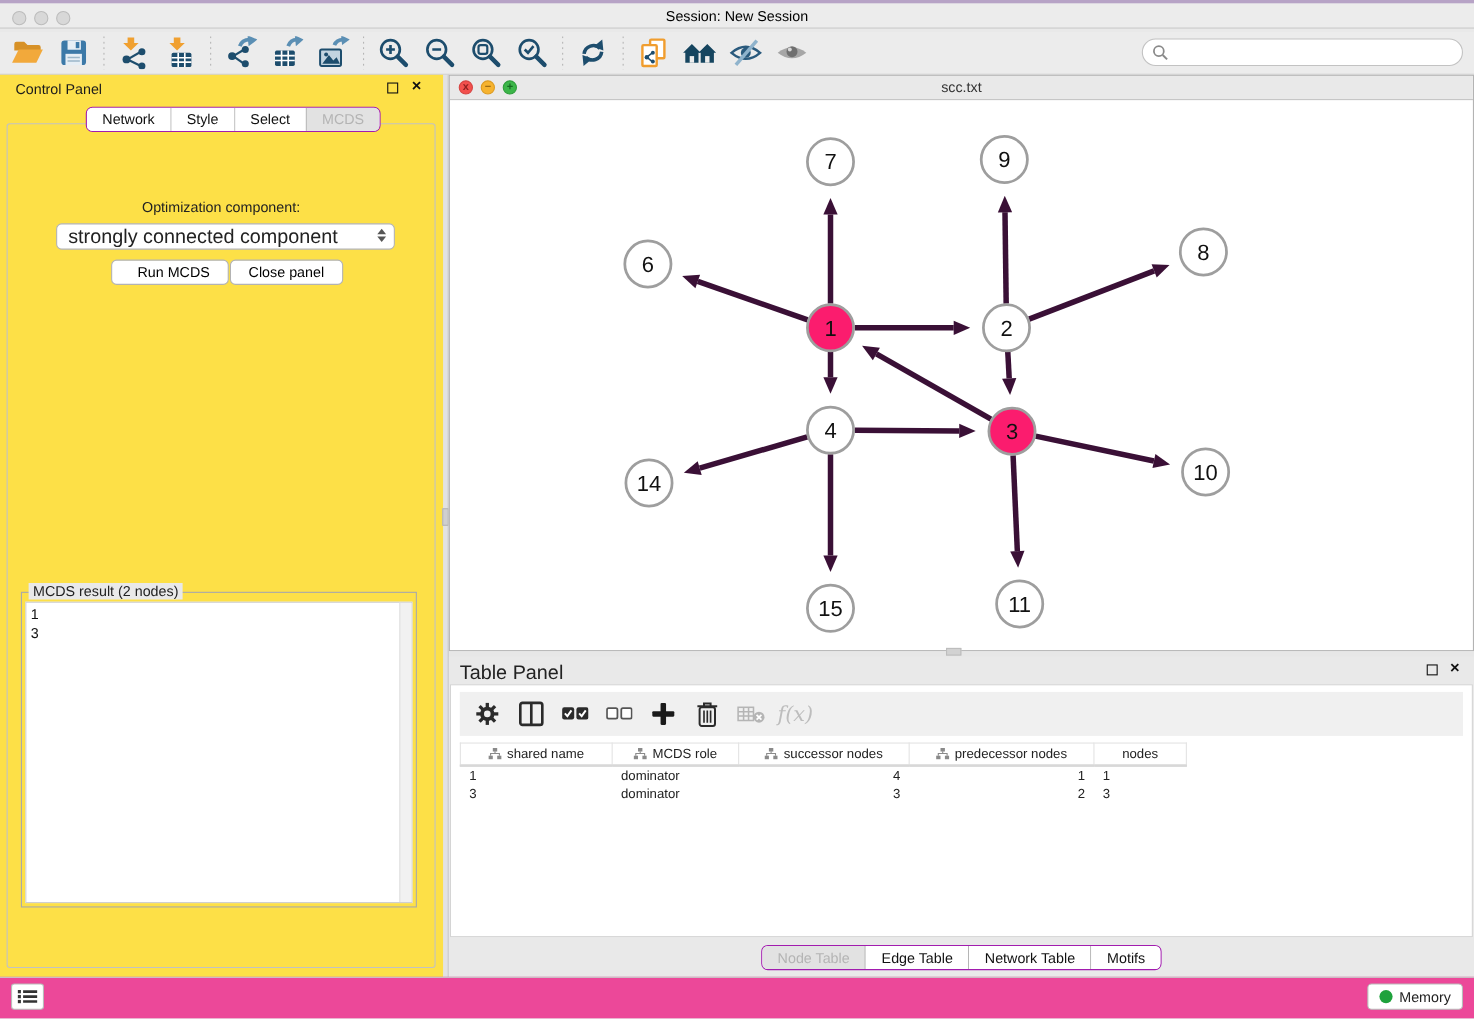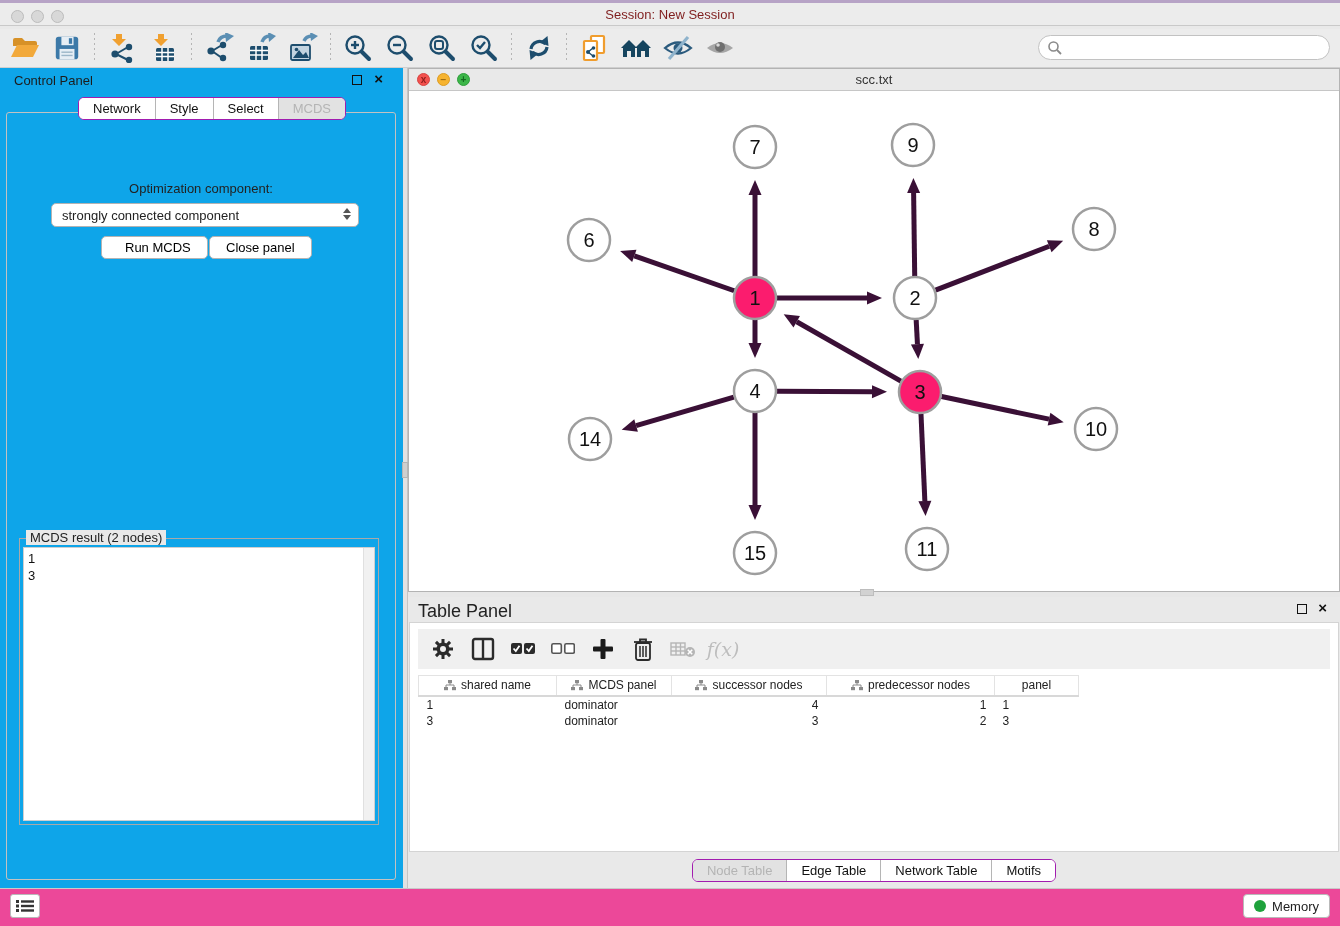--- a/index.html
+++ b/index.html
@@ -5,52 +5,52 @@
   * { margin:0; padding:0; box-sizing:border-box; }
   html,body { width:1340px; height:926px; }
   body { font-family:"Liberation Sans", sans-serif; background:#e9e9e9; position:relative; overflow:hidden; color:#222; }
 
   
   #titlebar { position:absolute; left:0; top:0; width:1340px; height:26px;
     background:#ececec; border-top:3px solid #b7a3c6; border-bottom:1px solid #c9c9c9; }
   .tl-dot { position:absolute; top:7px; width:13px; height:13px; border-radius:50%;
     background:#d8d8d8; border:1px solid #bcbcbc; }
   #win-title { position:absolute; left:0; right:0; top:4px; text-align:center;
-    font-size:13px; color:#7f1d1d; }
+    font-size:13px; color:#000000; }
 
   
   #toolbar { position:absolute; left:0; top:29px; width:1340px; height:39px;
     background:#ececec; border-bottom:1px solid #cfcfcf; display:flex; align-items:center; }
   .tb-icon { width:34px; height:32px; margin:0 4px; display:flex; align-items:center; justify-content:center; }
   .tb-sep { width:1px; height:30px; margin:0 6px;
     background-image:linear-gradient(#b5b5b5 40%, transparent 40%); background-size:1px 5px; }
   #search-wrap { position:absolute; right:10px; top:6px; }
   #search-input { width:292px; height:25px; border:1px solid #c2c2c2; border-radius:13px;
     background:#fff; padding-left:28px; font-size:13px; outline:none; }
   #search-icon { position:absolute; left:9px; top:5px; }
 
   
-  #control-panel { position:absolute; left:0; top:68px; width:403px; bottom:34px; background:#0ea5e9; }
+  #control-panel { position:absolute; left:0; top:68px; width:403px; bottom:34px; background:#fde047; }
   #cp-header { position:absolute; left:0; top:0; width:100%; height:26px; }
   #cp-title { position:absolute; left:14px; top:5px; font-size:13px; color:#1c1c1c; }
   .float-btn { position:absolute; top:7px; width:10px; height:10px; border:1.5px solid #111; }
   .close-btn { position:absolute; top:2px; font-size:15px; font-weight:bold; color:#111; line-height:18px; }
   #cp-float { right:41px; } #cp-close { right:20px; }
 
   .seg-tabs { display:flex; border:1px solid #a21caf; border-radius:6px; overflow:hidden; background:#fff; }
   .seg-tab { padding:3px 14px; font-size:13px; background:#fff; color:#111; border-right:1px solid #b5b5b5; cursor:default; }
   .seg-tab:last-child { border-right:none; }
   .seg-tab.active { background:#e2e2e2; color:#b4b4b4; }
   #cp-tabs { position:absolute; left:78px; top:29px; z-index:2; }
 
   #cp-box { position:absolute; left:6px; right:7px; top:44px; bottom:12px;
     border:1px solid #c2c2c2; border-radius:3px; }
   #opt-label { position:absolute; left:0; right:0; top:68px; text-align:center; font-size:13px; }
   #criterion-select { position:absolute; left:44px; top:90px; width:308px; height:24px;
-    background:#fff; border:1px solid #b3b3b3; border-radius:5px; font-size:13px;
+    background:#fff; border:1px solid #b3b3b3; border-radius:5px; font-size:18px;
     display:flex; align-items:center; padding-left:10px; }
   #criterion-stepper { position:absolute; right:7px; top:4px; display:flex; flex-direction:column; gap:2px; }
   .chev-up { width:0; height:0; border-left:4px solid transparent; border-right:4px solid transparent; border-bottom:5px solid #555; }
   .chev-dn { width:0; height:0; border-left:4px solid transparent; border-right:4px solid transparent; border-top:5px solid #555; }
   .cp-btn { position:absolute; top:123px; height:23px; background:#fff; border:1px solid #b3b3b3;
     border-radius:5px; font-size:13px; font-family:"Liberation Sans",sans-serif; padding:0 16px; }
   #run-btn { left:94px;padding-left:23px; } #closepanel-btn { left:202px; }
 
   #result-box { position:absolute; left:12px; right:16px; top:425px; bottom:54px;
     border:1px solid #a9a9a9;padding-left:40px; }
@@ -488,21 +488,21 @@
             <svg class="tree-icon" width="12" height="11" viewBox="0 0 12 11">
                   <g fill="#8a8a8a">
                     <rect x="4" y="0" width="4" height="3.2"></rect>
                     <rect x="0" y="7" width="4" height="3.2"></rect>
                     <rect x="8" y="7" width="4" height="3.2"></rect>
                   </g>
                   <g stroke="#8a8a8a" stroke-width="1">
                     <path d="M6 3 V5 M2 7 V5 H10 V7" fill="none"></path>
                   </g>
                 </svg>
-            <span>MCDS panel</span>
+            <span>MCDS role</span>
               </span>
             </th>
           <th>
               <span class="th-inner">
             <svg class="tree-icon" width="12" height="11" viewBox="0 0 12 11">
                   <g fill="#8a8a8a">
                     <rect x="4" y="0" width="4" height="3.2"></rect>
                     <rect x="0" y="7" width="4" height="3.2"></rect>
                     <rect x="8" y="7" width="4" height="3.2"></rect>
                   </g>
@@ -523,21 +523,21 @@
                   </g>
                   <g stroke="#8a8a8a" stroke-width="1">
                     <path d="M6 3 V5 M2 7 V5 H10 V7" fill="none"></path>
                   </g>
                 </svg>
             <span>predecessor nodes</span>
               </span>
             </th>
           <th>
               <span class="th-inner">
-                <span>panel</span>
+                <span>nodes</span>
               </span>
             </th>
         </tr>
       </thead>
       <tbody>
         <tr>
           <td>1</td>
           <td>dominator</td>
           <td class="col-num">4</td>
           <td class="col-num">1</td>

